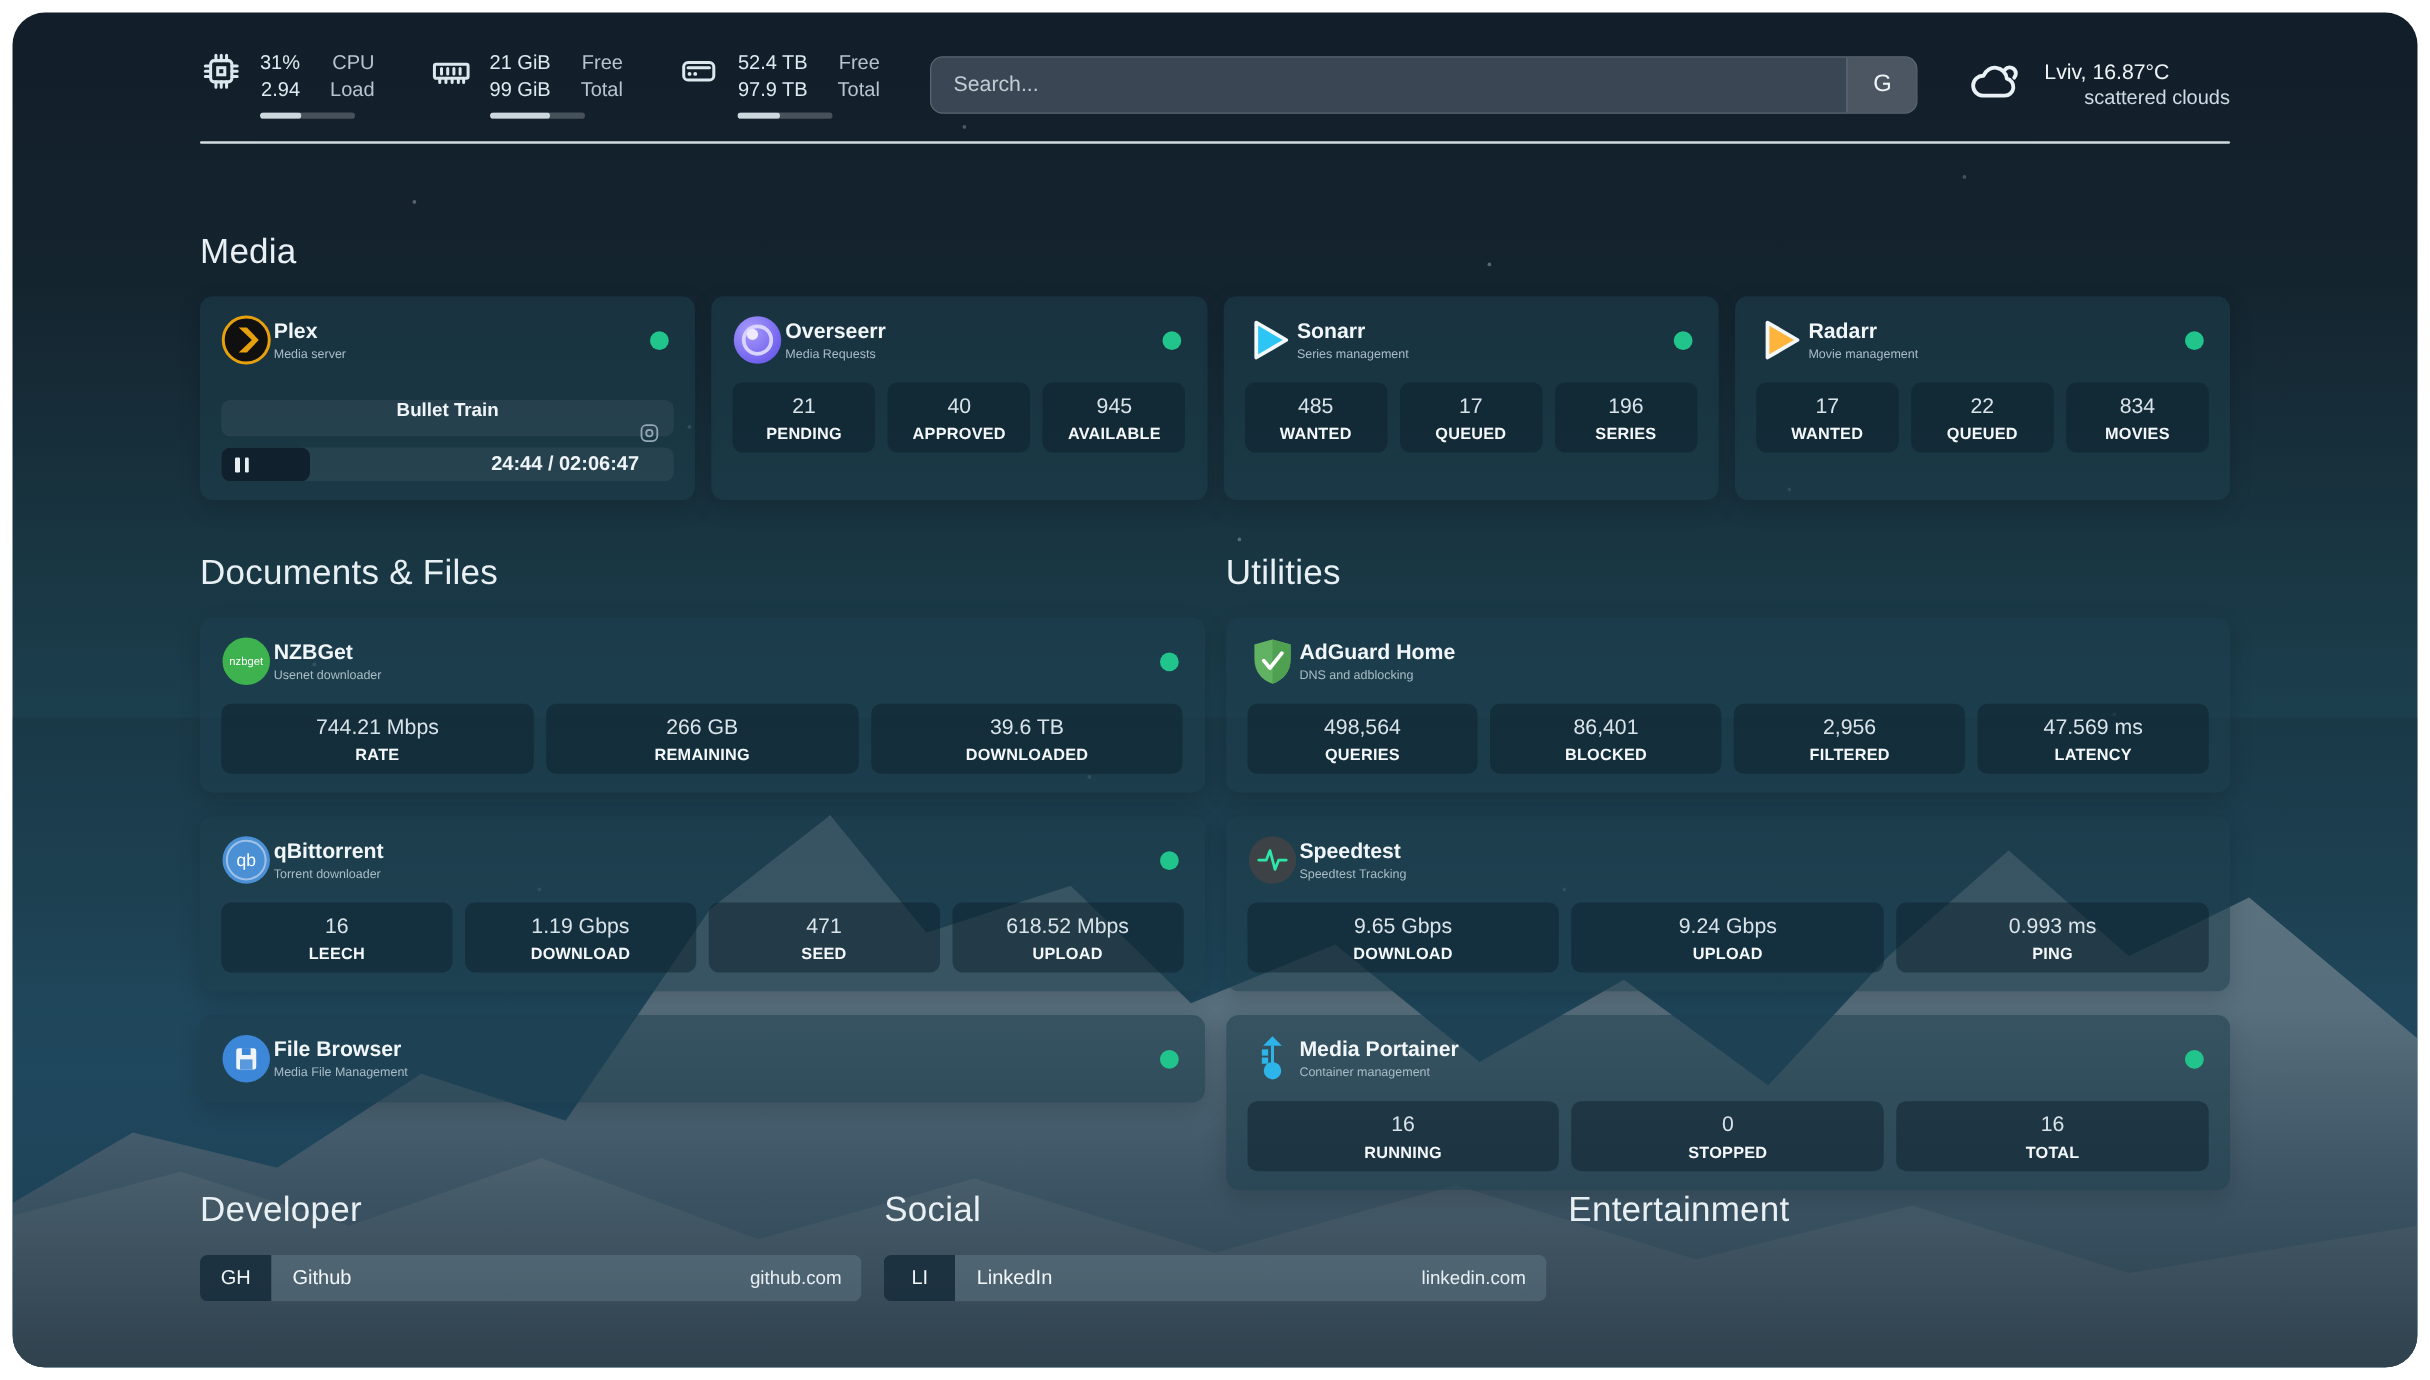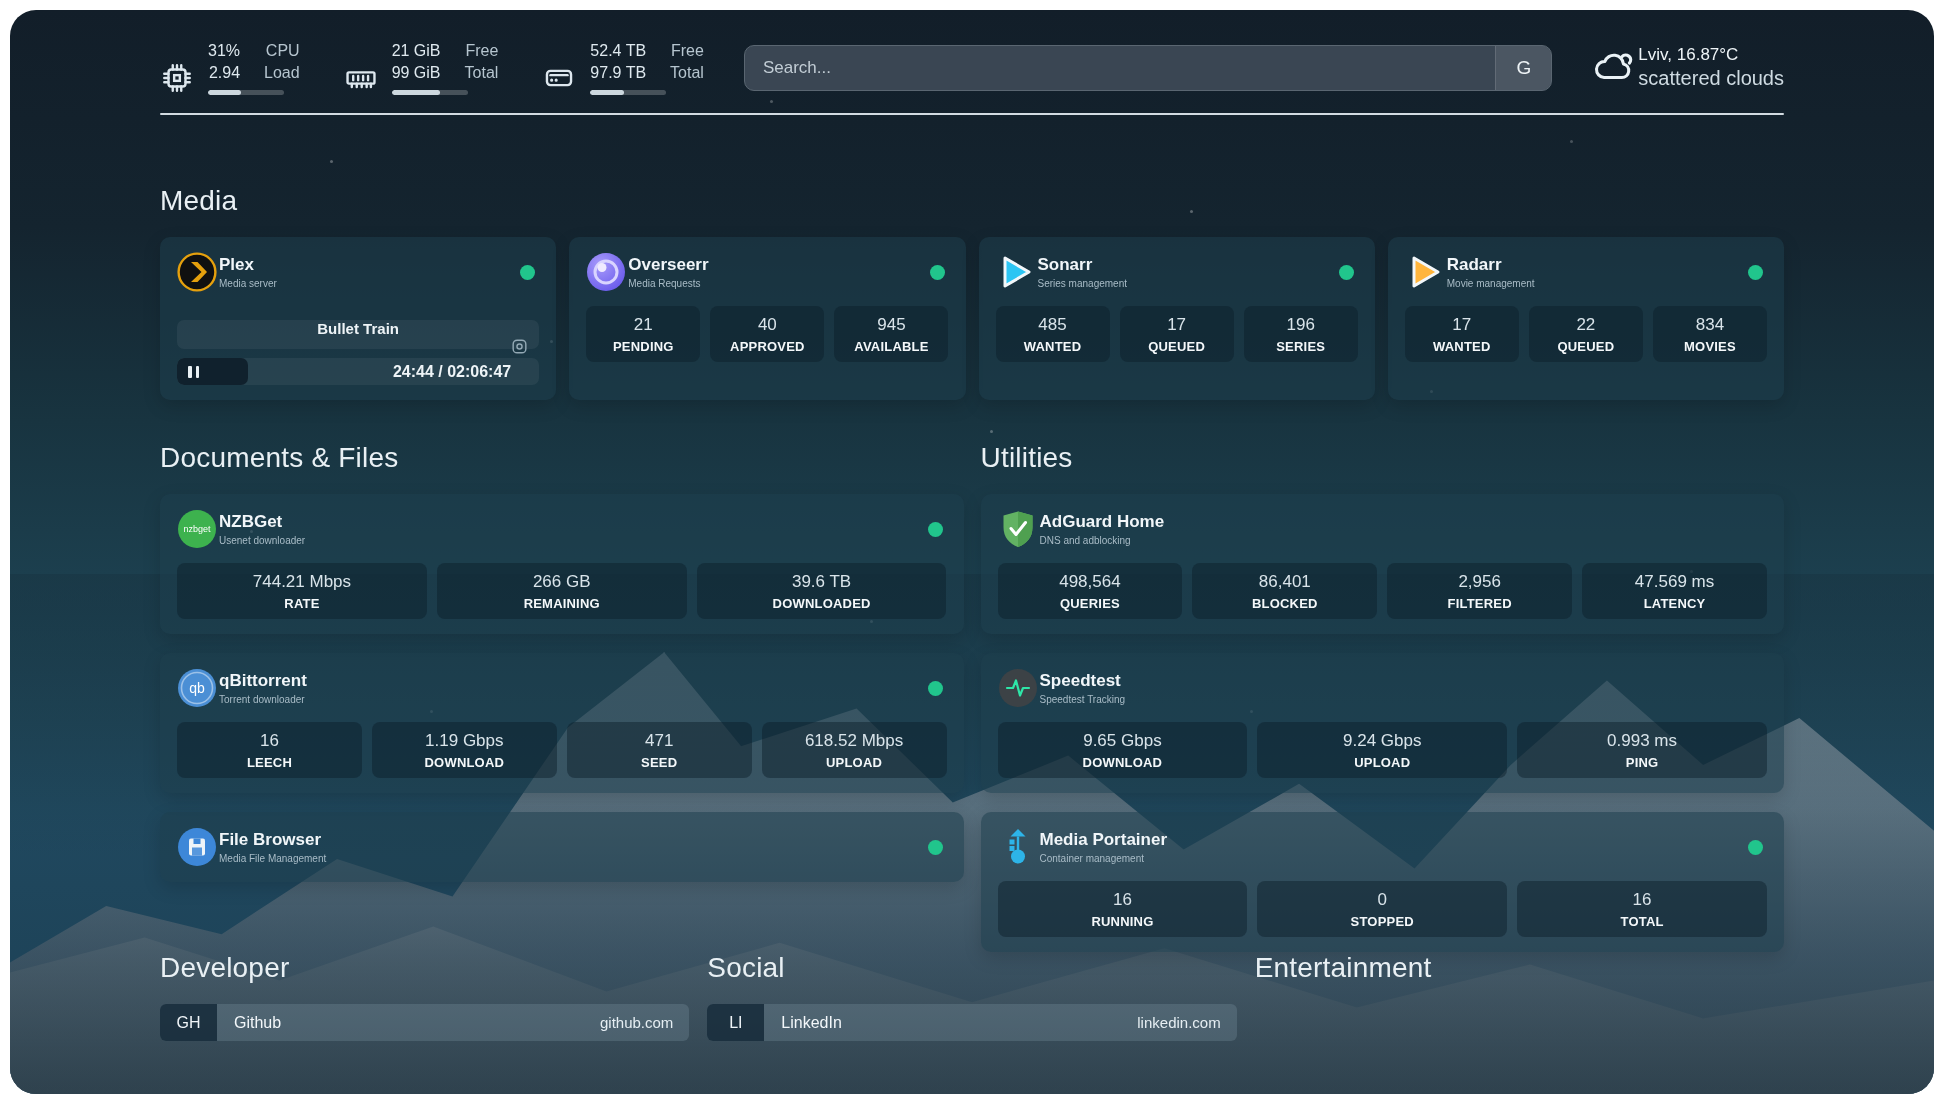--- a/index.html
+++ b/index.html
@@ -20,35 +20,35 @@
     box-shadow: 320px 150px 0 rgba(255,255,255,.3), 760px 90px 0 rgba(255,255,255,.25), 1180px 200px 0 rgba(255,255,255,.3),
       1560px 130px 0 rgba(255,255,255,.22), 540px 330px 0 rgba(255,255,255,.25), 980px 420px 0 rgba(255,255,255,.28),
       1420px 380px 0 rgba(255,255,255,.2), 240px 520px 0 rgba(255,255,255,.25), 860px 610px 0 rgba(255,255,255,.22),
       1680px 560px 0 rgba(255,255,255,.25), 420px 700px 0 rgba(255,255,255,.2), 1240px 700px 0 rgba(255,255,255,.2); }
 
   .content { position:relative; padding:30px 150px 0 150px; height:100%; }
 
   
   .topbar { display:flex; align-items:center; gap:40px; }
   .resources { display:flex; gap:44px; }
-  .res { display:flex; align-items:flex-end; gap:14px; color:#dfe9ef; }
+  .res { display:flex; align-items:flex-start; gap:14px; color:#dfe9ef; }
   .res-icon { display:flex; }
   .res-cols { display:flex; gap:24px; font-size:16px; line-height:1.35; }
   .res-col { display:flex; flex-direction:column; align-items:flex-end; }
   .res-col.labels { color:#b6c5cf; }
   .res-bar { margin-top:7px; width:76px; height:5px; border-radius:3px; background:rgba(255,255,255,0.22); overflow:hidden; }
   .res-fill { height:100%; border-radius:3px; background:#ccd7de; }
   .search { flex:1; height:46px; display:flex; align-items:stretch; background:#3a4653; border:1px solid #5a6671; border-radius:10px; overflow:hidden; }
   .search input { flex:1; background:transparent; border:none; outline:none; color:#e4ecf1; font-size:17px; padding:0 18px; font-family:"Liberation Sans",sans-serif; }
   .search input::placeholder { color:#c2cdd5; }
   .search button { width:56px; border:none; background:rgba(255,255,255,0.09); border-left:1px solid rgba(255,255,255,0.13);
     color:#eef3f6; font-size:19px; cursor:pointer; font-family:"Liberation Sans",sans-serif; }
-  .weather { display:flex; align-items:center; color:#eef4f7; }
+  .weather { display:flex; align-items:center; gap:15px; color:#eef4f7; }
   .weather .w-line1 { font-size:17px; }
-  .weather .w-line2 { font-size:20px; color:#cfdbe2; margin-top:2px; }
+  .weather .w-line2 { font-size:16px; color:#cfdbe2; margin-top:2px;margin-left:32px; }
   .divider { margin-top:18px; height:2px; background:#e3ecf1; opacity:.92; border-radius:1px; }
 
   
   .sec-title { font-size:28px; font-weight:500; color:#e9f0f4; letter-spacing:.2px; }
   #media-sec { margin-top:70px; }
   #media-grid { margin-top:20px; display:grid; grid-template-columns:repeat(4,1fr); gap:13px; }
   .two-col { margin-top:42px; display:grid; grid-template-columns:1fr 1fr; gap:17px; }
   .cards-col { margin-top:20px; display:flex; flex-direction:column; gap:19px; }
 
   .card { background:rgba(30,62,77,0.55); border-radius:10px; padding:15px 17px; box-shadow:0 6px 18px rgba(0,0,0,0.15); cursor:pointer; }

